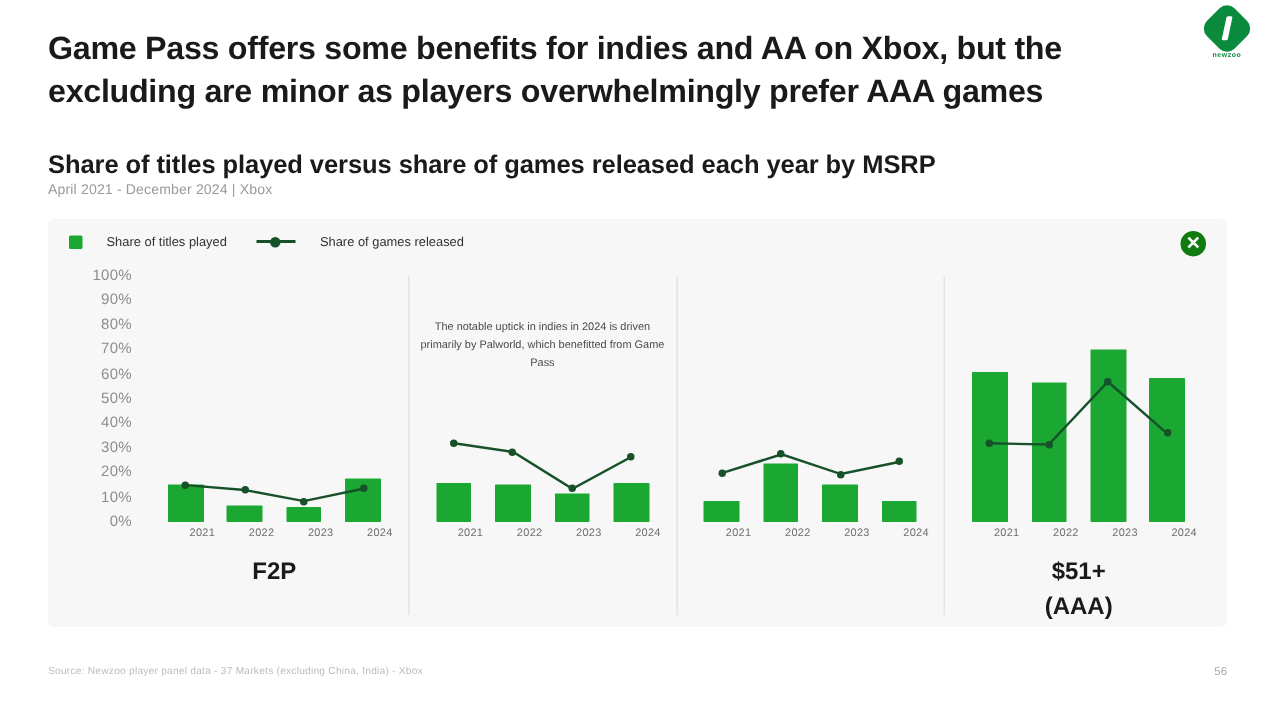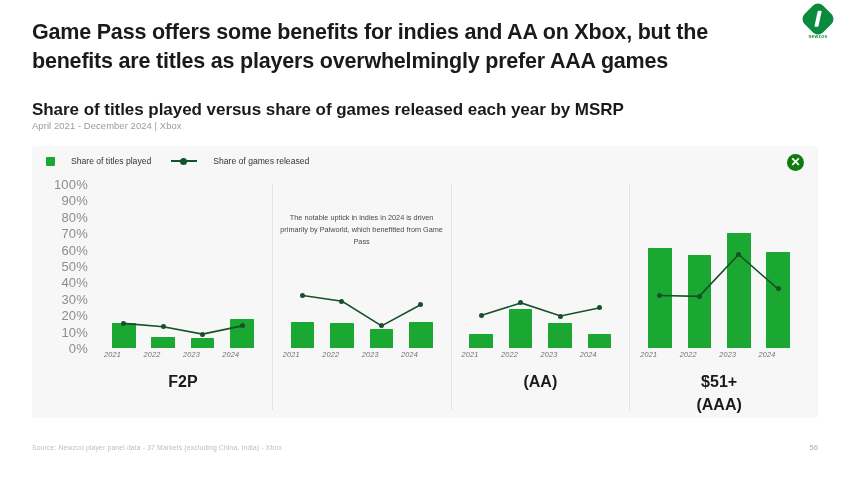--- a/index.html
+++ b/index.html
@@ -169,21 +169,21 @@
   .y-axis {
     position: absolute;
     left: 0;
     top: 0;
     width: 46px;
     height: 164px;
   }
   .y-tick {
     position: absolute;
     right: 4px;
-    font-size: 13px;
+    font-size: 10px;
     color: #8d8d8d;
     transform: translateY(-50%);
     white-space: nowrap;
     letter-spacing: 0.2px;
   }
 
   .panels {
     position: absolute;
     left: 48px;
     right: 0;
@@ -256,25 +256,24 @@
   .x-labels {
     position: absolute;
     left: 10px;
     right: 10px;
     top: 166px;
     display: flex;
     justify-content: space-around;
   }
   .x-label {
     width: 25%;
-    text-align: left;
+    text-align: right;
     font-size: 7.3px;
     color: #6f6f6f;
     letter-spacing: 0.2px;
-    font-style: italic;
   }
 
   .panel-title {
     position: absolute;
     left: 0;
     right: 0;
     top: 186px;
     text-align: center;
     font-size: 16px;
     font-weight: bold;
@@ -295,21 +294,21 @@
     position: absolute;
     right: 32px;
     top: 443px;
     font-size: 7.6px;
     color: #aaaaaa;
   }
 </style>
 </head>
 <body>
 
-<div class="slide-title">Game Pass offers some benefits for indies and AA on Xbox, but the benefits are titles as players overwhelmingly prefer AAA games</div>
+<div class="slide-title">Game Pass offers some benefits for indies and AA on Xbox, but the excluding are minor as players overwhelmingly prefer AAA games</div>
 
 <div class="newzoo-logo">
   <div class="newzoo-mark"></div>
   <div class="newzoo-word">newzoo</div>
 </div>
 
 <div class="chart-heading">Share of titles played versus share of games released each year by MSRP</div>
 <div class="chart-subheading">April 2021 - December 2024 | Xbox</div>
 
 <div class="chart-card">
@@ -432,21 +431,20 @@
             <div style="position: absolute; width: 5px; height: 5px; border-radius: 50%; background: rgb(22, 81, 42); left: calc(62.5% - 2.5px); top: 129.52px;"></div>
             <div style="position: absolute; width: 5px; height: 5px; border-radius: 50%; background: rgb(22, 81, 42); left: calc(87.5% - 2.5px); top: 121.32px;"></div>
           </div>
           <div class="x-labels">
             <div class="x-label">2021</div>
             <div class="x-label">2022</div>
             <div class="x-label">2023</div>
             <div class="x-label">2024</div>
           </div>
           <div class="panel-title">
-            <div>(AA)</div>
           </div>
         </div>
         <div class="panel">
           <div class="panel-plot">
             <div class="bars">
               <div class="bar-slot">
                 <div class="bar" style="height: 100.04px; background: rgb(26, 168, 50);"></div>
               </div>
               <div class="bar-slot">
                 <div class="bar" style="height: 92.66px; background: rgb(26, 168, 50);"></div>

